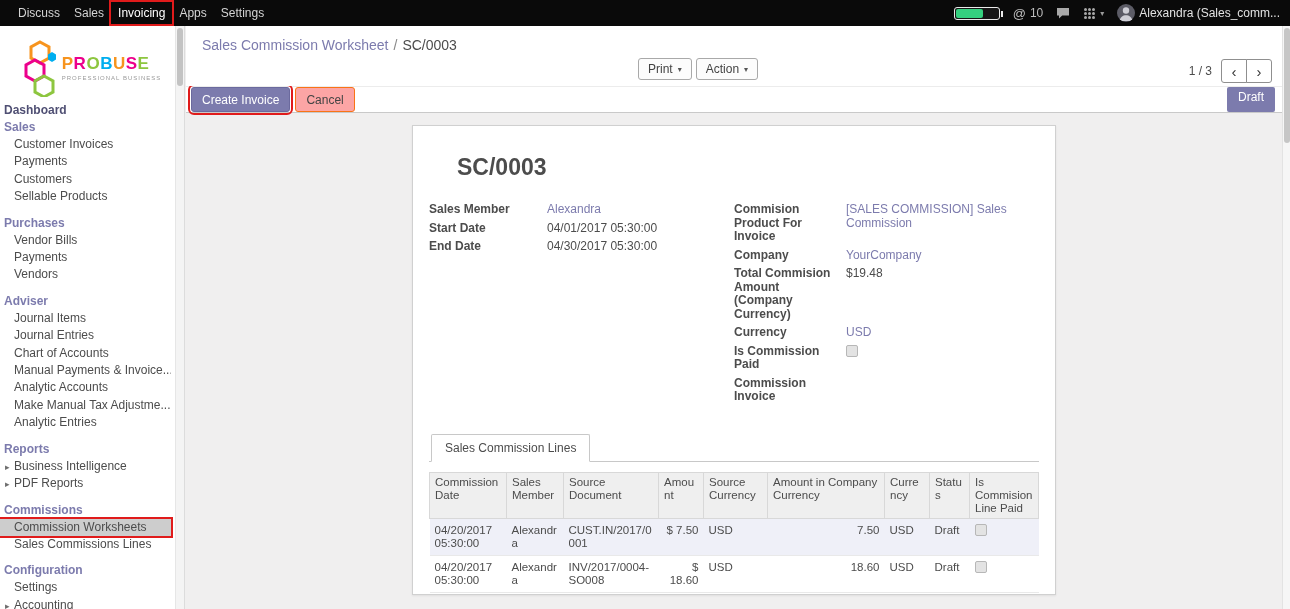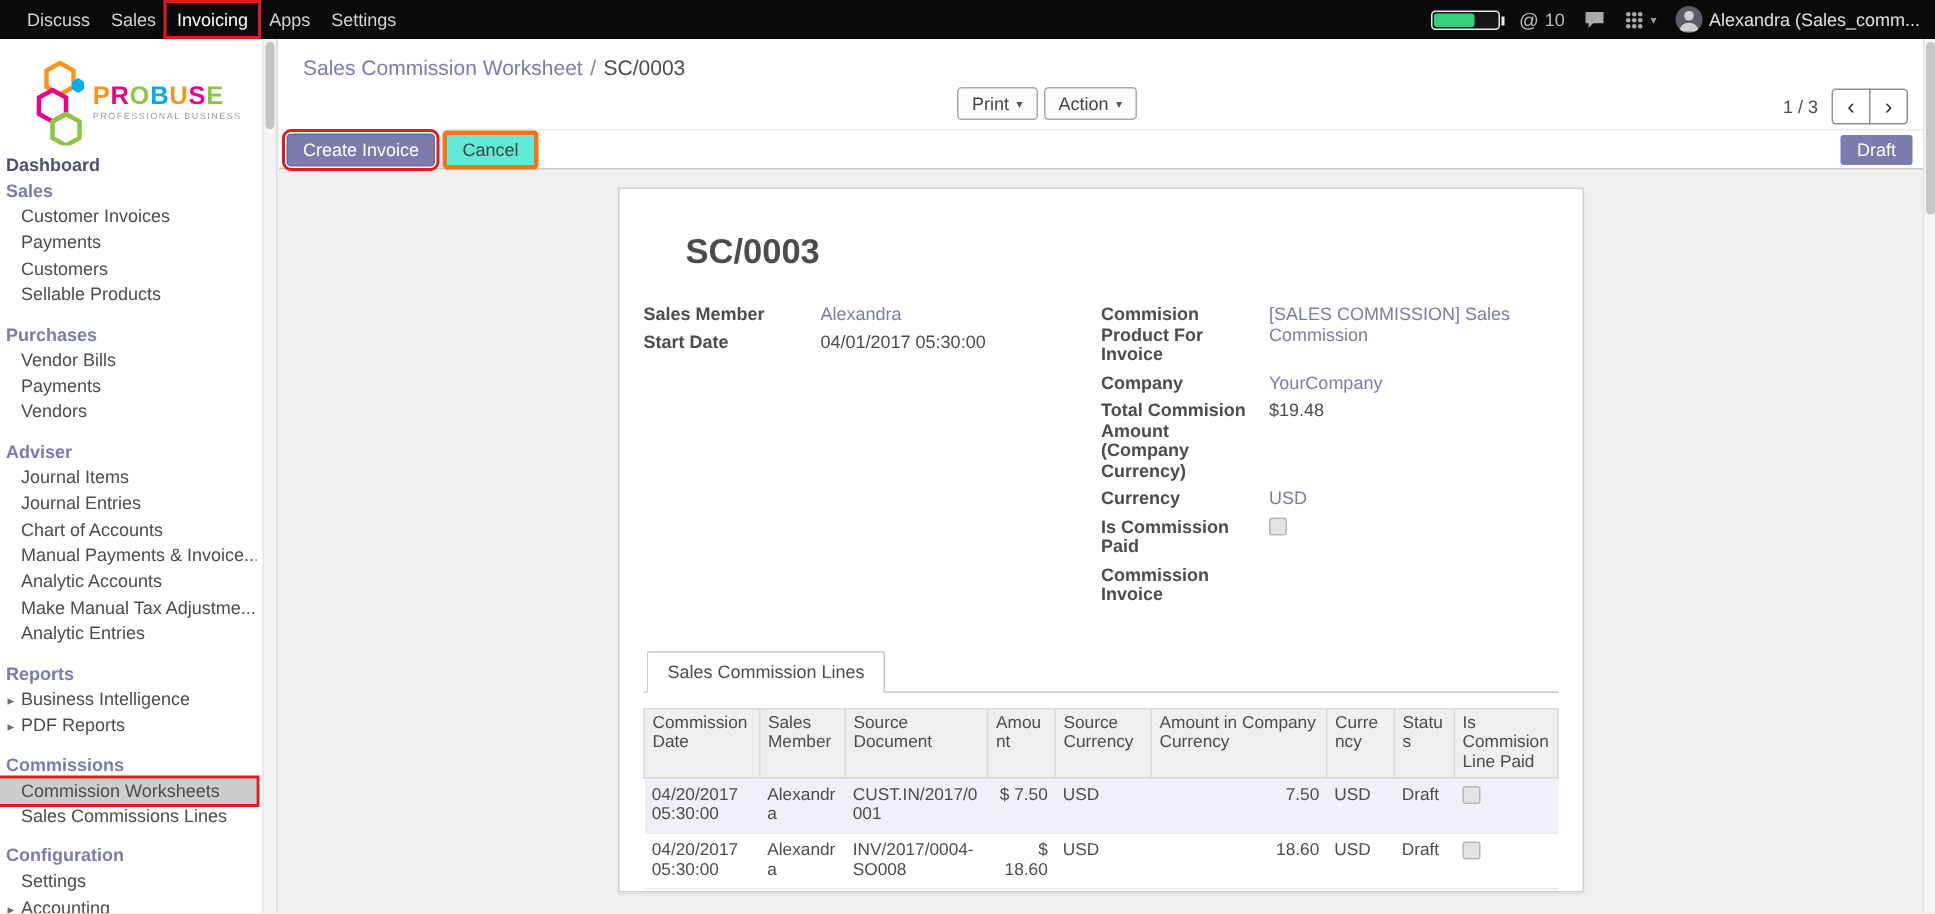--- a/index.html
+++ b/index.html
@@ -50,24 +50,24 @@
   .bc-cur{color:#4c4c4c}
   .ctr-btns{position:absolute;top:32px;left:452px;display:flex;gap:4px}
   .btn{font-size:12px;color:#444;background:#fcfcfc;border:1px solid #a9a9a9;border-radius:3px;padding:3px 9px;cursor:pointer;display:flex;align-items:center}
   .dd-caret{font-size:8px;margin-left:5px;color:#555}
   .pager{position:absolute;top:33px;right:10px;display:flex;align-items:center}
   .pager-count{font-size:12px;color:#4c4c4c;margin-right:9px}
   .pgbtn{width:26px;height:24px;border:1px solid #8f8f8f;background:#fff;display:flex;align-items:center;justify-content:center;font-size:15px;color:#333;cursor:pointer}
   .pgbtn.prev{border-radius:3px 0 0 3px}
   .pgbtn.next{border-radius:0 3px 3px 0;margin-left:-1px}
 
-  .statusbar{height:27px;background:#fff;border-top:1px solid #ececec;border-bottom:1px solid #c9c9c9;display:flex;align-items:center;padding-left:5px}
+  .statusbar{height:27px;background:#fff;border-top:1px solid #ececec;border-bottom:1px solid #c9c9c9;display:flex;padding-left:5px}
   .btn-primary{background:#7c7bad;border:1px solid #6b6a9e;color:#fff;font-size:12px;line-height:14px;padding:3px 10px;border-radius:3px;cursor:pointer}
   .btn-primary.annotated{outline:2px solid #e01b1b;outline-offset:1px}
-  .btn-plain{background:#5eead4;border:3px solid #f97316;color:#444;font-size:12px;line-height:14px;padding:3px 10px;border-radius:3px;margin-left:5px;cursor:pointer}
+  .btn-plain{background:#fca5a5;border:1px solid #f97316;color:#444;font-size:12px;line-height:14px;padding:3px 10px;border-radius:3px;margin-left:5px;cursor:pointer}
   .status-badge{margin-left:auto;margin-right:7px;background:#7c7bad;color:#fff;font-size:12px;line-height:14px;padding:3px 11px;border-radius:2px}
 
   .bodyarea{height:496px;padding-top:12px;overflow:hidden}
   .sheet{width:644px;height:470px;margin:0 auto;background:#fff;border:1px solid #d0d0d0;box-shadow:0 1px 2px rgba(0,0,0,.07);padding:14px 16px;overflow:hidden}
   .sheet-title{font-size:23px;font-weight:bold;color:#4c4c4c;margin:14px 0 22px 28px}
   .groups{display:flex}
   .grp{width:50%}
   .frow{display:flex;align-items:flex-start;margin-bottom:5px;font-size:12px;line-height:13.5px}
   .flabel{flex:0 0 118px;font-weight:bold;color:#4c4c4c;padding-right:8px}
   .grp.right .flabel{flex:0 0 112px}
@@ -225,20 +225,24 @@
 
       <div class="groups">
         <div class="grp left">
           <div class="frow">
             <span class="flabel">Sales Member</span>
             <span class="fval link">Alexandra</span>
           </div>
           <div class="frow">
             <span class="flabel">Start Date</span>
             <span class="fval">04/01/2017 05:30:00</span>
+          </div>
+          <div class="frow">
+            <span class="flabel">End Date</span>
+            <span class="fval">04/30/2017 05:30:00</span>
           </div>
         </div>
         <div class="grp right">
           <div class="frow">
             <span class="flabel">Commision Product For Invoice</span>
             <span class="fval link">[SALES COMMISSION] Sales Commission</span>
           </div>
           <div class="frow">
             <span class="flabel">Company</span>
             <span class="fval link">YourCompany</span>

